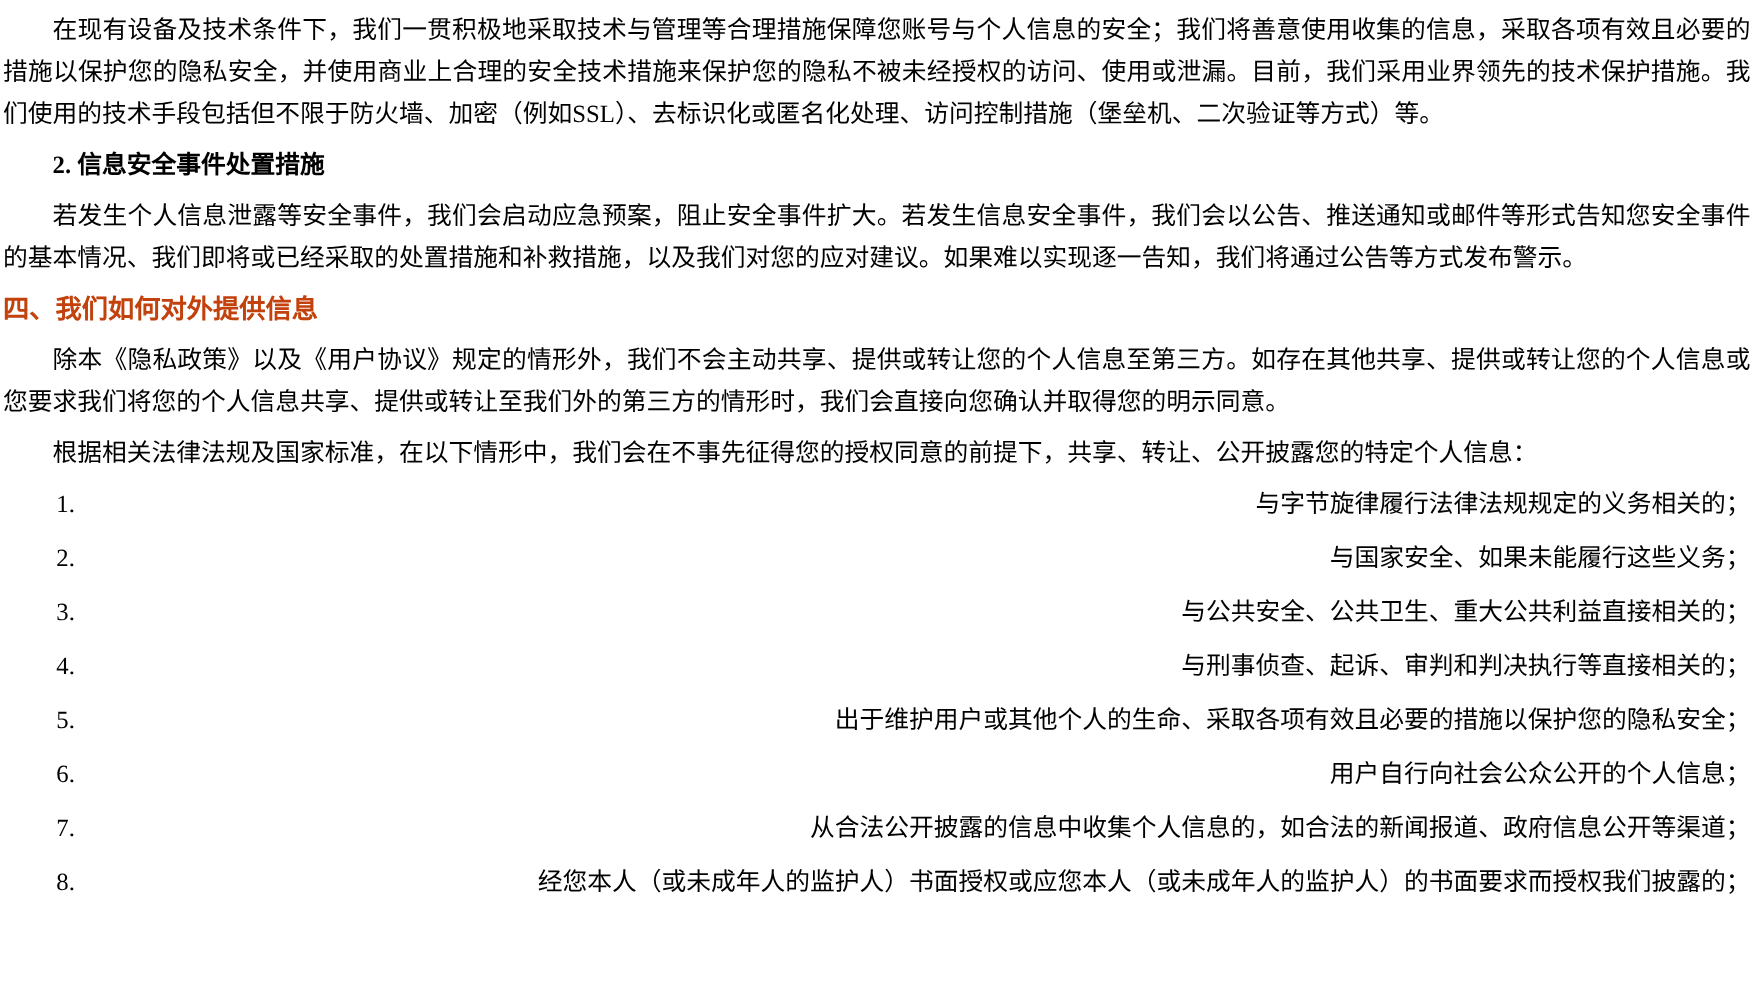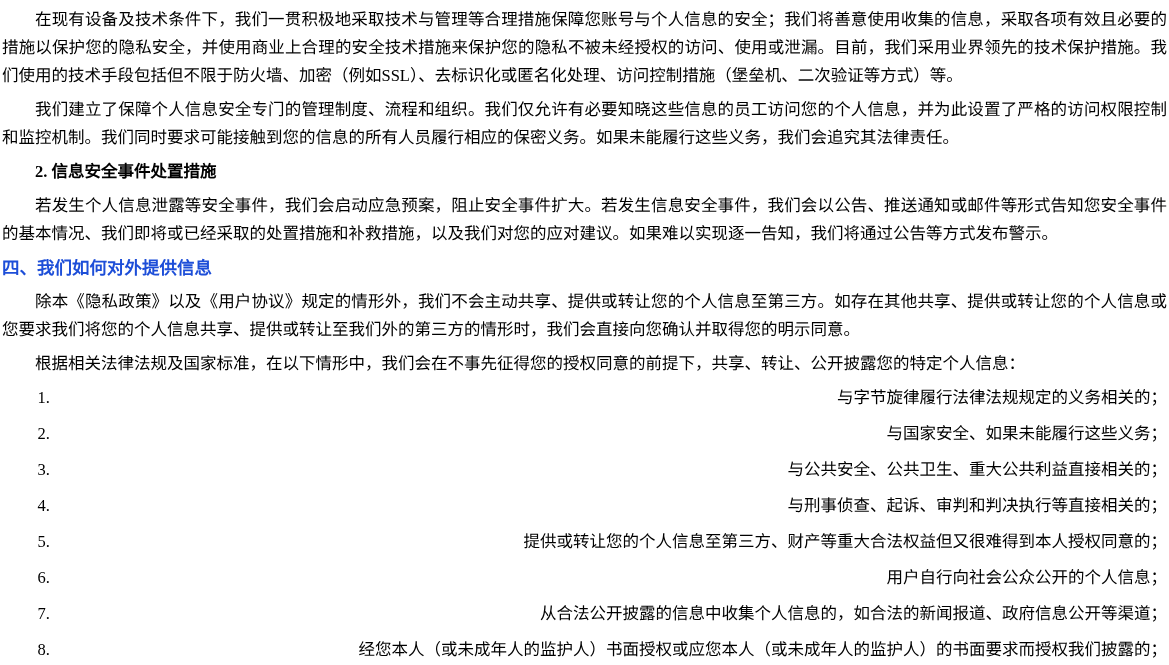--- a/index.html
+++ b/index.html
@@ -26,56 +26,55 @@
   .subheading {
     margin: 0 0 6px 0;
     text-indent: 33px;
     font-weight: bold;
   }
   .section-heading {
     margin: 0 0 6px 0;
     font-size: 17.5px;
     line-height: 28px;
     font-weight: bold;
-    color: #1d4ed8; 
+    color: #c2410c; 
   }
   ol.exceptions {
     margin: 6px 0 0 0;
     padding-left: 52px;
   }
   ol.exceptions li {
     margin-bottom: 8px;
     padding-left: 10px;
     line-height: 28px;
     text-align: right;
   }
 </style>
 </head>
 <body>
 
 <div class="doc">
 
   <p class="para">在现有设备及技术条件下，我们一贯积极地采取技术与管理等合理措施保障您账号与个人信息的安全；我们将善意使用收集的信息，采取各项有效且必要的措施以保护您的隐私安全，并使用商业上合理的安全技术措施来保护您的隐私不被未经授权的访问、使用或泄漏。目前，我们采用业界领先的技术保护措施。我们使用的技术手段包括但不限于防火墙、加密（例如SSL）、去标识化或匿名化处理、访问控制措施（堡垒机、二次验证等方式）等。</p>
 
-  <p class="para">我们建立了保障个人信息安全专门的管理制度、流程和组织。我们仅允许有必要知晓这些信息的员工访问您的个人信息，并为此设置了严格的访问权限控制和监控机制。我们同时要求可能接触到您的信息的所有人员履行相应的保密义务。如果未能履行这些义务，我们会追究其法律责任。</p>
 
   <p class="subheading">2. 信息安全事件处置措施</p>
 
   <p class="para">若发生个人信息泄露等安全事件，我们会启动应急预案，阻止安全事件扩大。若发生信息安全事件，我们会以公告、推送通知或邮件等形式告知您安全事件的基本情况、我们即将或已经采取的处置措施和补救措施，以及我们对您的应对建议。如果难以实现逐一告知，我们将通过公告等方式发布警示。</p>
 
   <h2 class="section-heading">四、我们如何对外提供信息</h2>
 
   <p class="para">除本《隐私政策》以及《用户协议》规定的情形外，我们不会主动共享、提供或转让您的个人信息至第三方。如存在其他共享、提供或转让您的个人信息或您要求我们将您的个人信息共享、提供或转让至我们外的第三方的情形时，我们会直接向您确认并取得您的明示同意。</p>
 
   <p class="para">根据相关法律法规及国家标准，在以下情形中，我们会在不事先征得您的授权同意的前提下，共享、转让、公开披露您的特定个人信息：</p>
 
   <ol class="exceptions">
     <li>与字节旋律履行法律法规规定的义务相关的；</li>
     <li>与国家安全、如果未能履行这些义务；</li>
     <li>与公共安全、公共卫生、重大公共利益直接相关的；</li>
     <li>与刑事侦查、起诉、审判和判决执行等直接相关的；</li>
-    <li>提供或转让您的个人信息至第三方、财产等重大合法权益但又很难得到本人授权同意的；</li>
+    <li>出于维护用户或其他个人的生命、采取各项有效且必要的措施以保护您的隐私安全；</li>
     <li>用户自行向社会公众公开的个人信息；</li>
     <li>从合法公开披露的信息中收集个人信息的，如合法的新闻报道、政府信息公开等渠道；</li>
     <li>经您本人（或未成年人的监护人）书面授权或应您本人（或未成年人的监护人）的书面要求而授权我们披露的；</li>
   </ol>
 
 </div>
 
 </body></html>

